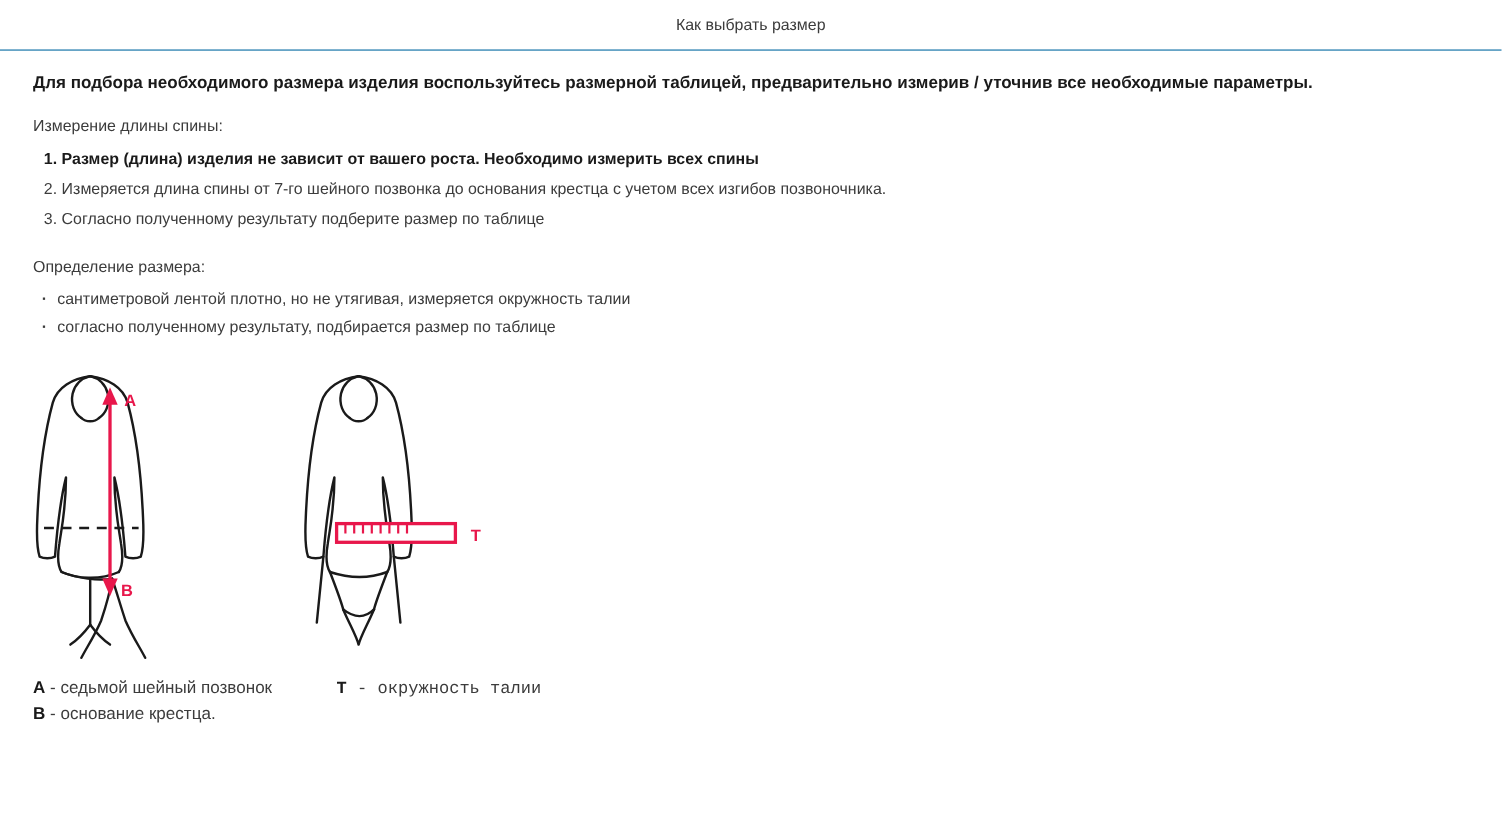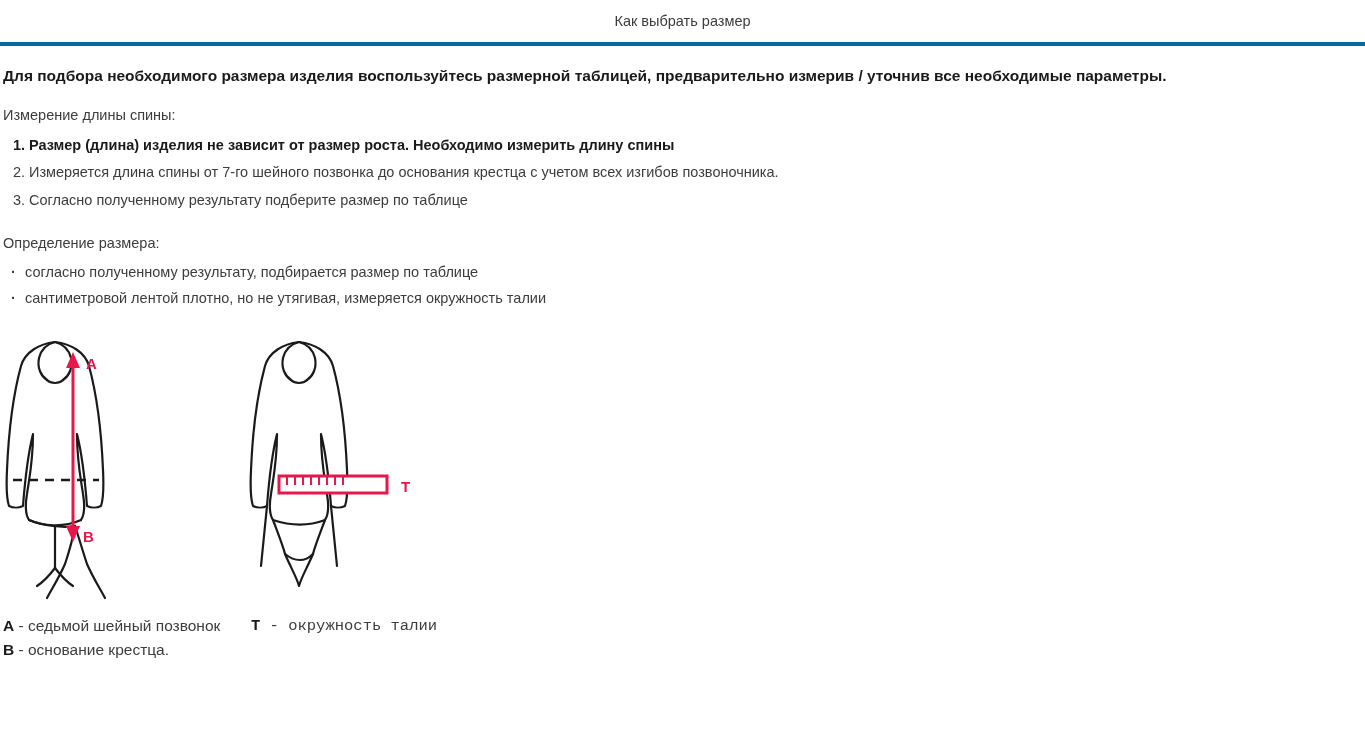--- a/index.html
+++ b/index.html
@@ -17,29 +17,29 @@
   .page {
     position: relative;
     width: 1365px;
     height: 745px;
   }
   .header {
     height: 46px;
     display: flex;
     align-items: center;
     justify-content: center;
-    border-bottom: 4px solid #0369a1;
+    border-bottom: 1px solid #0369a1;
     box-sizing: border-box;
   }
   .header-title {
     font-size: 14.5px;
     color: #3c3c3c;
   }
   .content {
-    padding: 0 3px;
+    padding: 0 30px;
   }
   .lead {
     margin-top: 20px;
     font-size: 15.5px;
     font-weight: bold;
     color: #1a1a1a;
     line-height: 1.35;
   }
   .section-head {
     margin-top: 20px;
@@ -77,20 +77,21 @@
     position: relative;
     margin-top: 18px;
     height: 280px;
   }
   .legend {
     margin-top: 4px;
     display: flex;
     font-size: 15.5px;
     color: #3c3c3c;
     line-height: 1.55;
+    gap: 28px;
   }
   .legend-col-a {
     width: 248px;
   }
   .legend-col-t {
     width: 300px;
     font-family: Liberation Mono, monospace;
   }
   .legend b {
     color: #1a1a1a;
@@ -112,30 +113,30 @@
     <div class="header-title">Как выбрать размер</div>
   </div>
 
   <div class="content">
 
     <div class="lead">Для подбора необходимого размера изделия воспользуйтесь размерной таблицей, предварительно измерив / уточнив все необходимые параметры.</div>
 
     <div class="section-head">Измерение длины спины:</div>
 
     <ol class="steps">
-      <li class="bold">Размер (длина) изделия не зависит от размер роста. Необходимо измерить длину спины</li>
+      <li class="bold">Размер (длина) изделия не зависит от вашего роста. Необходимо измерить всех спины</li>
       <li>Измеряется длина спины от 7-го шейного позвонка до основания крестца с учетом всех изгибов позвоночника.</li>
       <li>Согласно полученному результату подберите размер по таблице</li>
     </ol>
 
     <div class="section-head">Определение размера:</div>
 
     <ul class="bullets">
+      <li>сантиметровой лентой плотно, но не утягивая, измеряется окружность талии</li>
       <li>согласно полученному результату, подбирается размер по таблице</li>
-      <li>сантиметровой лентой плотно, но не утягивая, измеряется окружность талии</li>
     </ul>
 
     <div class="figures">
       <svg width="460" height="280" viewBox="0 0 460 280">
         <g fill="none" stroke="#1a1a1a" stroke-width="2.2" stroke-linecap="round" stroke-linejoin="round">
 
           <path d="M52,12 C36,14 22,22 18,36 C12,58 6,92 4,140 C3,160 4,170 6,176
                    C10,178 16,178 20,176 C22,150 26,120 30,104
                    C30,132 26,150 24,164 C22,176 22,184 26,190
                    C40,196 60,198 72,196

